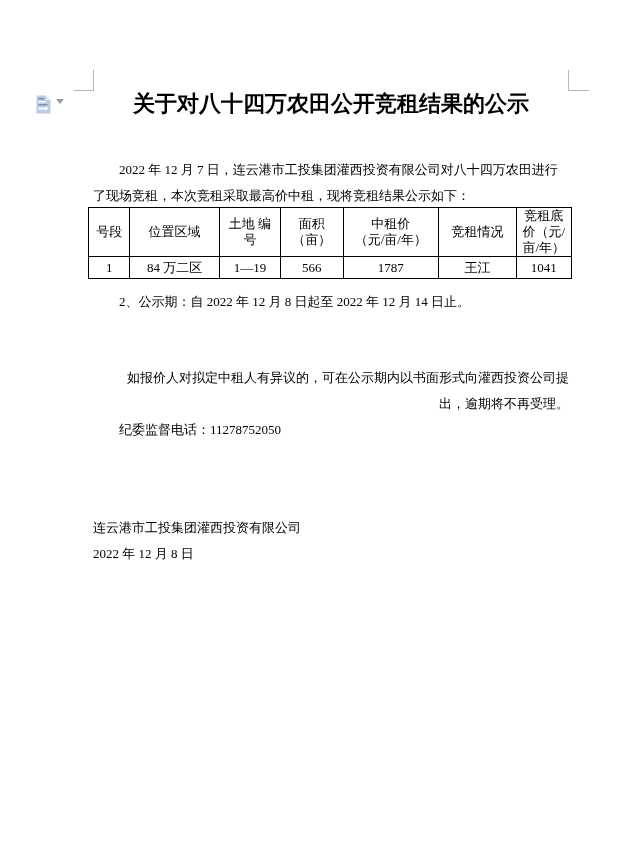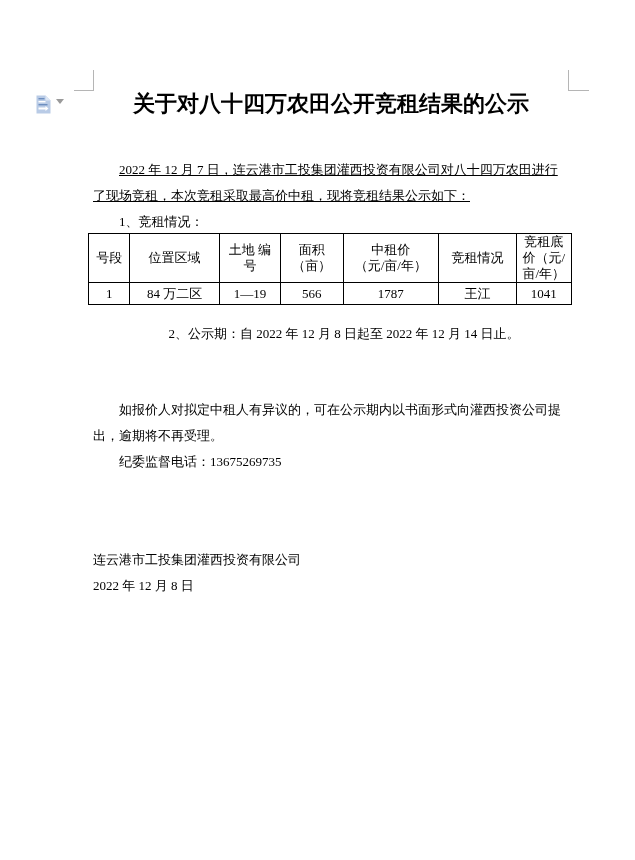--- a/index.html
+++ b/index.html
@@ -41,23 +41,23 @@
   #content {
     position: absolute; left: 93px; top: 89px; width: 476px;
     font-size: 13px; line-height: 26px;
   }
   .doc-title {
     margin: 2px 0 0 0;
     font-size: 22px; line-height: 26px; font-weight: bold;
     text-align: center; white-space: nowrap;
   }
   .doc-par { margin: 0; text-indent: 2em; white-space: pre-line; }
-  .par-intro     { margin-top: 40px; text-decoration: underline; }
-  .par-item2     { margin-top: 16px; text-align: center; }
-  .par-objection { margin-top: 50px; }
+  .par-intro     { margin-top: 40px; }
+  .par-item2     { margin-top: 10px; }
+  .par-objection { margin-top: 50px; text-align: right; }
   .par-sign      { margin-top: 72px; text-indent: 0; text-align: left; padding-right: 1px; }
   .par-date      { text-indent: 0; text-align: left; padding-right: 31px; }
 
   
   table.bid {
     border-collapse: collapse; table-layout: fixed;
     width: 484px; margin-left: -5px; margin-top: -2px;
     font-size: 13px;
   }
   table.bid th, table.bid td {
@@ -96,21 +96,20 @@
     </span>
     <span class="tri"></span>
   </div>
 
   <div id="content">
 
     <h1 class="doc-title">关于对八十四万农田公开竞租结果的公示</h1>
 
     <p class="doc-par par-intro">2022 年 12 月 7 日，连云港市工投集团灌西投资有限公司对八十四万农田进行了现场竞租，本次竞租采取最高价中租，现将竞租结果公示如下：</p>
 
-    <p class="doc-par">1、竞租情况：</p>
 
     <table class="bid">
       <colgroup>
         <col class="c1">
           <col class="c2">
           <col class="c3">
           <col class="c4">
         <col class="c5">
           <col class="c6">
           <col class="c7">
@@ -139,21 +138,21 @@
         <td>王江</td>
         <td>1041</td>
       </tr>
     </tbody>
       </table>
 
     <p class="doc-par par-item2">2、公示期：自 2022 年 12 月 8 日起至 2022 年 12 月 14 日止。</p>
 
     <p class="doc-par par-objection">如报价人对拟定中租人有异议的，可在公示期内以书面形式向灌西投资公司提出，逾期将不再受理。</p>
 
-    <p class="doc-par">纪委监督电话：13675269735</p>
+    <p class="doc-par">纪委监督电话：11278752050</p>
 
 
     <p class="doc-par par-sign">连云港市工投集团灌西投资有限公司</p>
 
     <p class="doc-par par-date">2022 年 12 月 8 日</p>
 
   </div>
 </div>
 
 </body></html>

